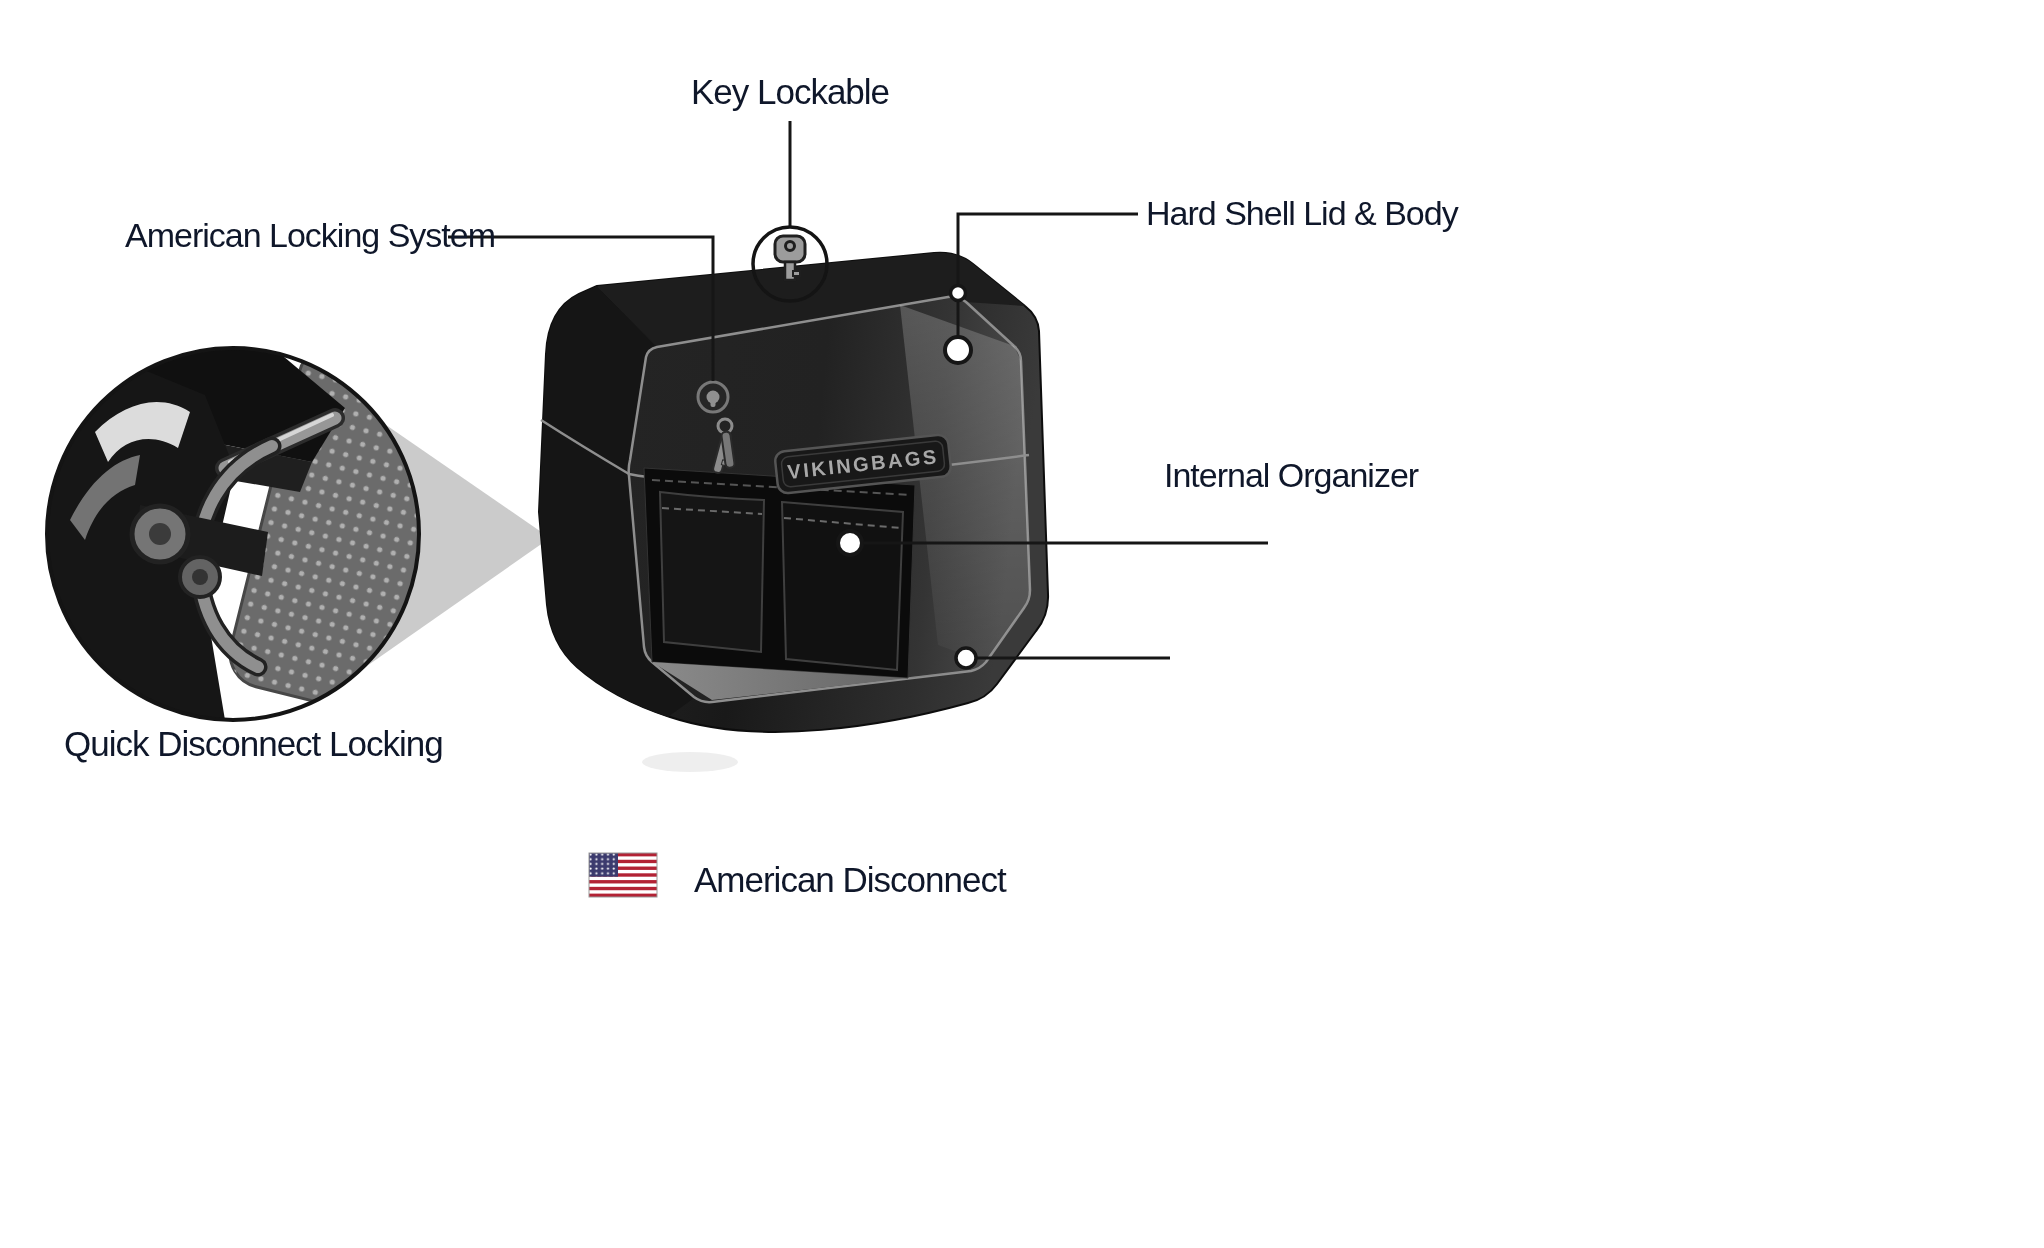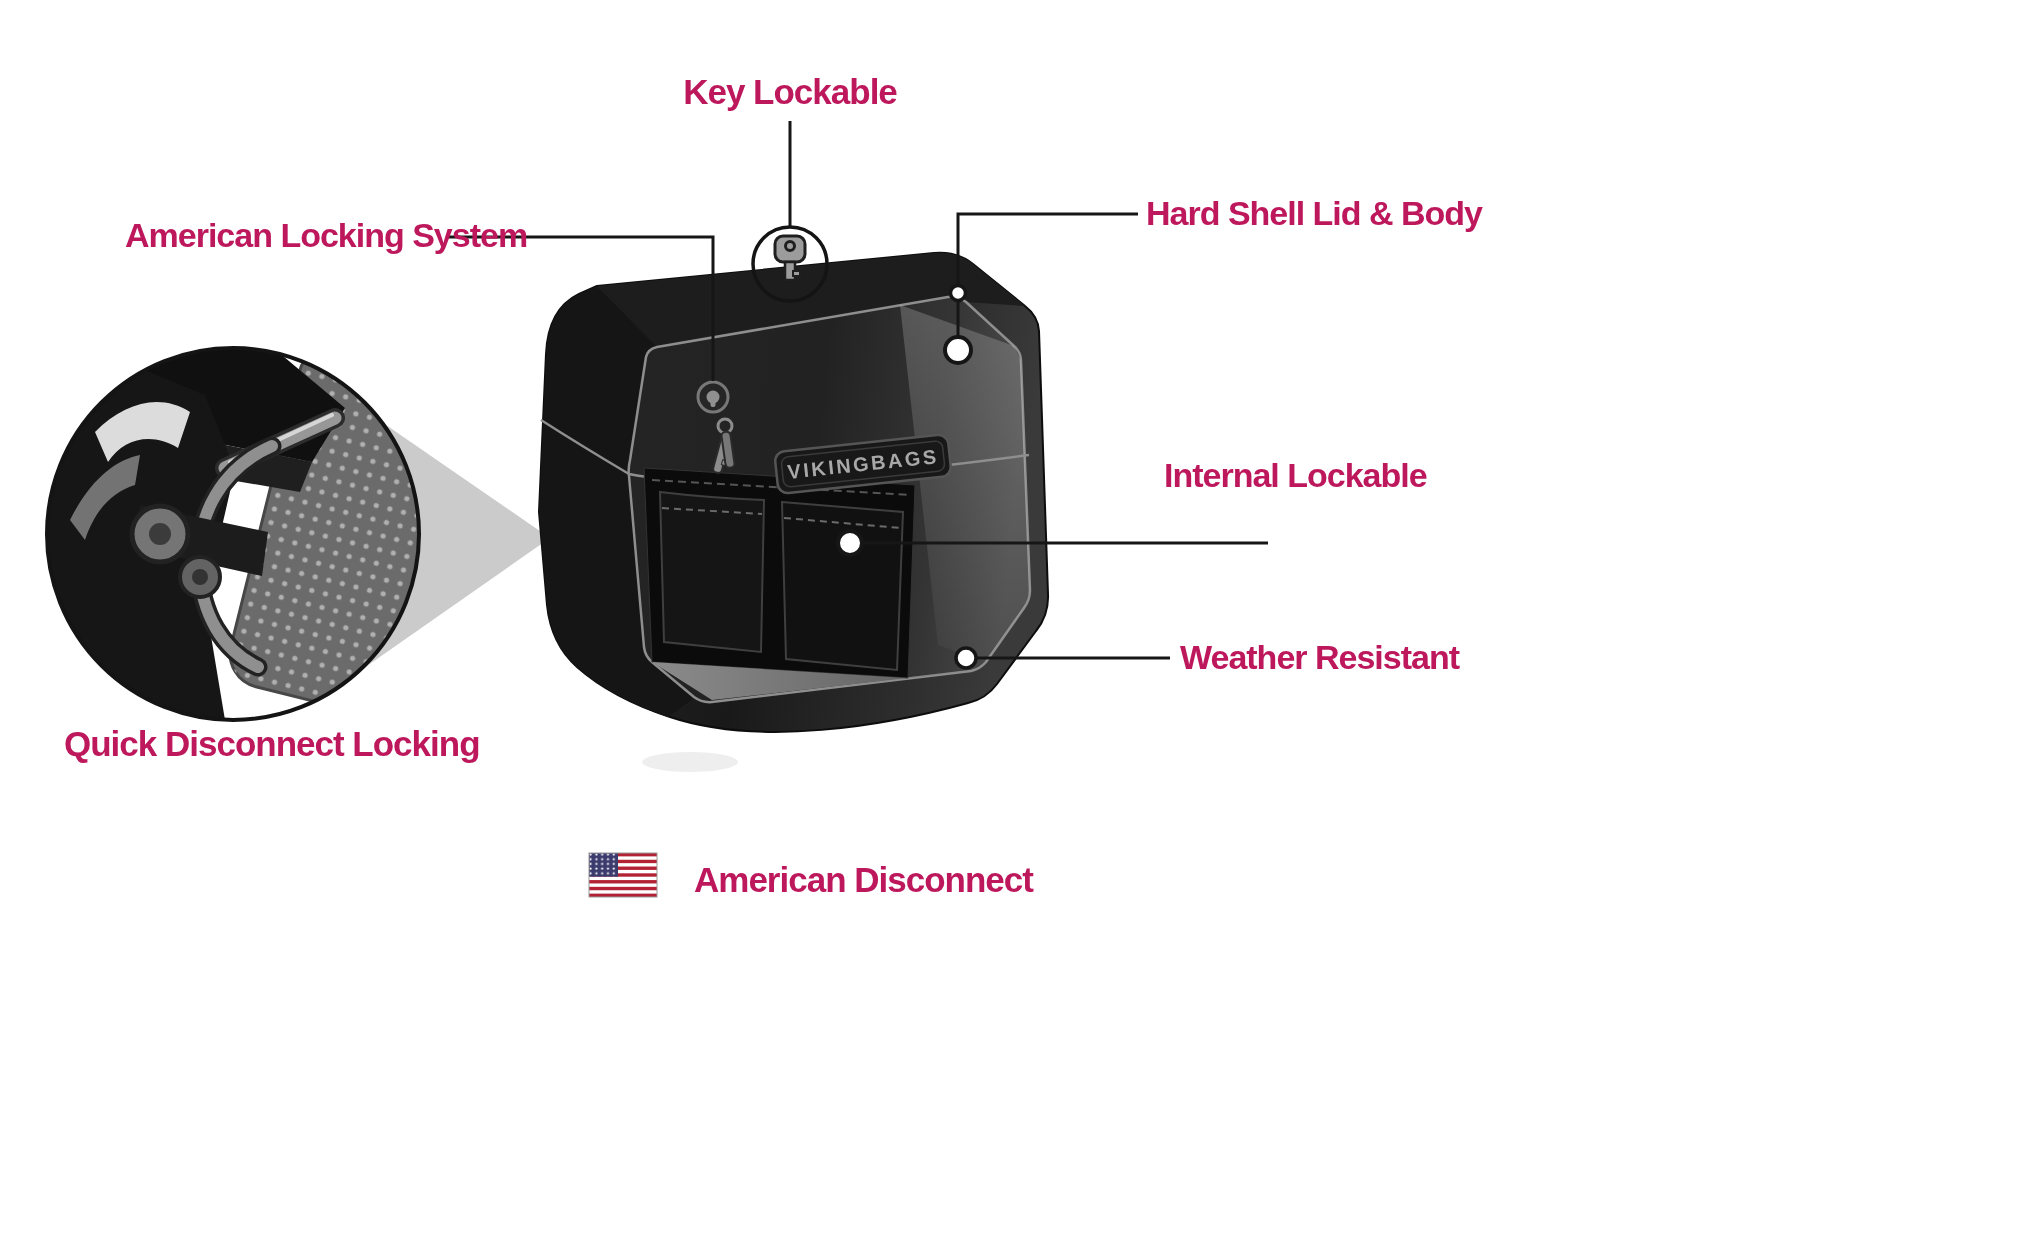--- a/index.html
+++ b/index.html
@@ -1,21 +1,21 @@
 <!DOCTYPE html>
 <html><head>
 <meta charset="utf-8">
 <title>Feature Diagram</title>
 <style>
   *{margin:0;padding:0;box-sizing:border-box}
   html,body{background:#ffffff}
   #canvas{position:relative;width:2044px;height:1248px;background:#ffffff;overflow:hidden;
           font-family:"Liberation Sans","DejaVu Sans",sans-serif}
   #scene{position:absolute;left:0;top:0}
-  .label{position:absolute;font-weight:700;font-size:34px;color:#be185d;
+  .label{position:absolute;font-weight:400;font-size:34px;color:#0f172a;
          letter-spacing:-1px;white-space:nowrap;font-stretch:condensed}
   .label.center{text-align:center}
   .label.big{font-size:35px}
 </style>
 </head>
 <body>
 
 <div id="canvas">
 
   <svg id="scene" width="2044" height="1248" viewBox="0 0 2044 1248">
@@ -181,21 +181,20 @@
       <rect width="68" height="44" fill="none" stroke="#9a9a9a" stroke-width="1"></rect>
     </g>
   </svg>
 
   <div class="label center big" style="left:615px;top:72px;width:350px">Key Lockable</div>
 
   <div class="label" style="left:125px;top:216px">American Locking System</div>
 
   <div class="label" style="left:1146px;top:194px">Hard Shell Lid &amp; Body</div>
 
-  <div class="label" style="left:1164px;top:456px">Internal Lockable</div>
-
-  <div class="label" style="left:1180px;top:638px">Weather Resistant</div>
+  <div class="label" style="left:1164px;top:456px">Internal Organizer</div>
+
 
   <div class="label big" style="left:64px;top:724px">Quick Disconnect Locking</div>
 
   <div class="label big" style="left:694px;top:860px">American Disconnect</div>
 
 </div>
 
 </body></html>

